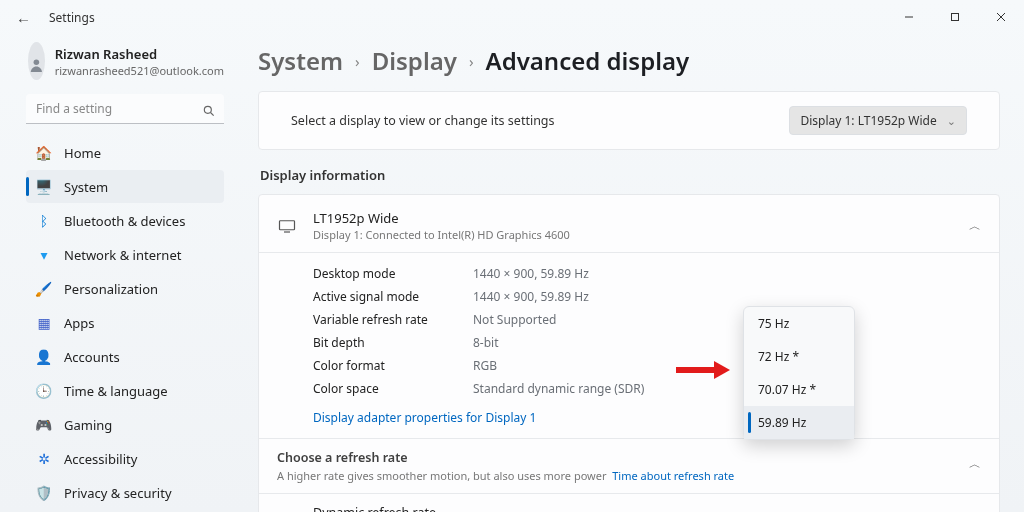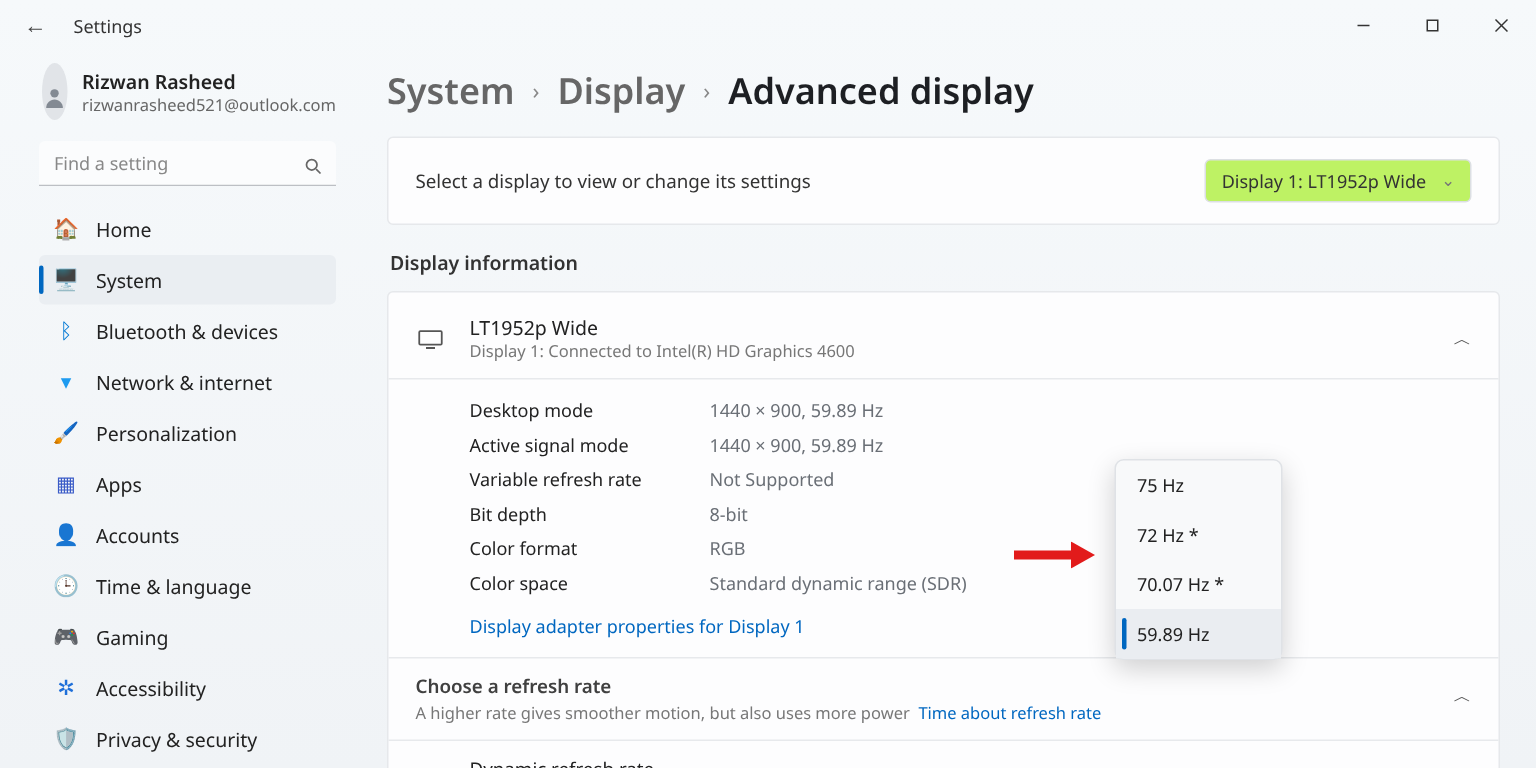--- a/index.html
+++ b/index.html
@@ -34,24 +34,24 @@
   .nicon { width:16px; height:16px; display:flex; align-items:center; justify-content:center; font-size:14px; }
 
   
   .main { flex:1; padding: 4px 24px 0 18px; overflow:auto; }
   .bread { display:flex; align-items:center; gap:12px; font-size:24px; font-weight:600; margin:6px 0 14px 0; }
   .bread .muted { color:#666; font-weight:600; }
   .bread .chev { color:#888; font-size:15px; font-weight:400; }
   .bread .cur { color:#1d1f23; }
 
   .card { background:#fdfdfe; border:1px solid #e6e8eb; border-radius:4px; }
-  .pad { padding:14px 18px; }
+  .pad { padding:14px 32px; }
   .selrow { display:flex; align-items:center; justify-content:space-between; }
   .selrow .txt { font-size:12.5px; color:#333; }
-  .drop { display:flex; align-items:center; gap:10px; border:1px solid #dcdfe3; border-radius:4px; padding:5px 10px; font-size:12px; color:#333; background:#bef264; cursor:pointer; }
+  .drop { display:flex; align-items:center; gap:10px; border:1px solid #dcdfe3; border-radius:4px; padding:5px 10px; font-size:12px; color:#333; background:#e5e5e5; cursor:pointer; }
   .drop .chv { color:#777; font-size:11px; }
 
   .sec-title { font-size:13px; font-weight:600; color:#333; margin:16px 2px 10px 2px; }
 
   .dev-header { display:flex; align-items:center; gap:16px; padding:14px 18px 10px 18px; }
   .dev-header .mico { width:20px; display:flex; justify-content:center; color:#444; }
   .dev-header .dname { font-size:13px; font-weight:400; color:#222; }
   .dev-header .dsub { font-size:11px; color:#777; }
   .exp-chv { margin-left:auto; color:#555; font-size:12px;}
 

